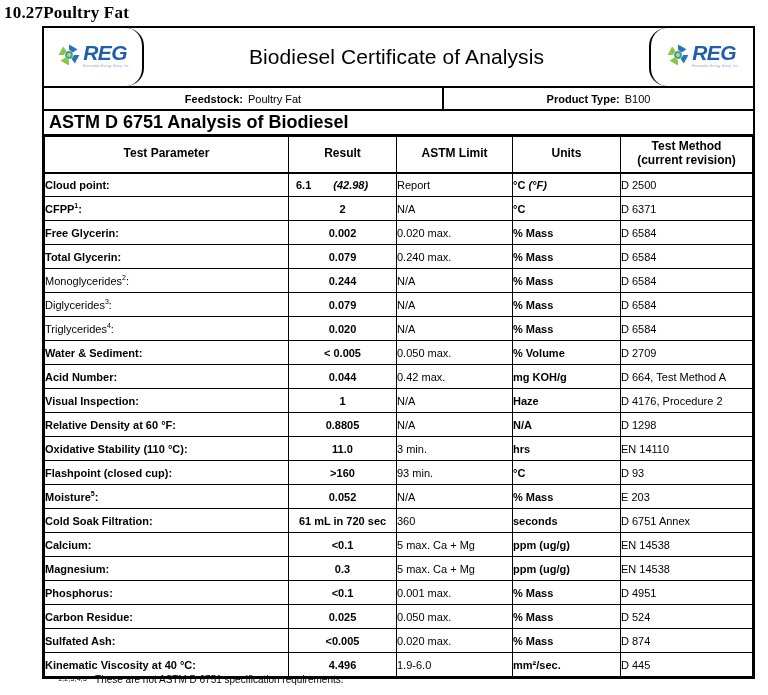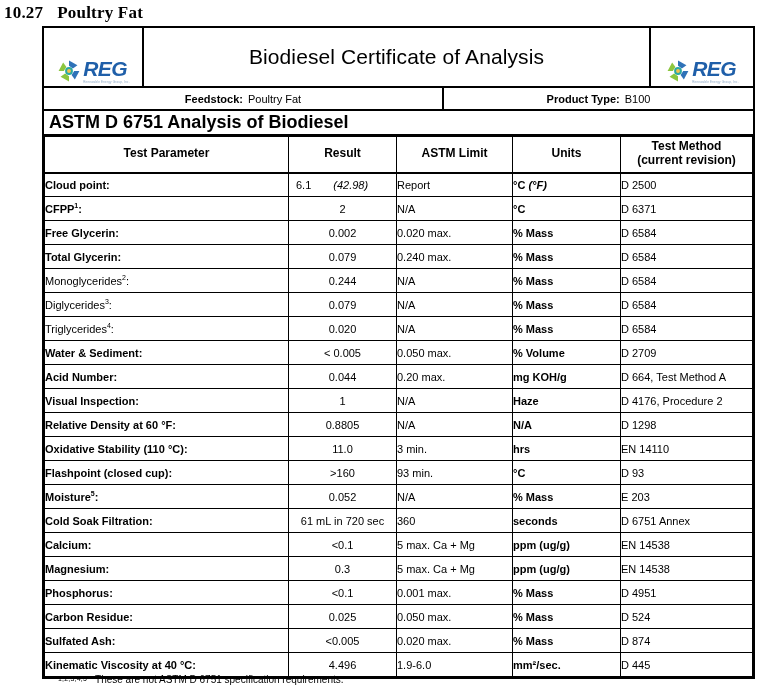--- a/index.html
+++ b/index.html
@@ -18,21 +18,21 @@
 
   
   .doc-heading {
     font-family: "Liberation Serif", serif;
     font-weight: bold;
     font-size: 17px;
     padding: 3px 0 2px 4px;
     letter-spacing: 0.2px;
     white-space: nowrap;
   }
-  .doc-heading .num { margin-right: 14px; }
+  .doc-heading .num { margin-right: 0; }
 
   
   .cert {
     position: absolute;
     left: 42px;
     top: 26px;
     width: 713px;
     border: 2px solid #000;
     box-sizing: border-box;
     background: #fff;
@@ -41,23 +41,24 @@
   
   .banner {
     display: flex;
     align-items: stretch;
     border-bottom: 2px solid #000;
     height: 58px;
   }
   .banner-logo {
     width: 100px;
     display: flex;
-    align-items: flex-end;
+    align-items: center;
     justify-content: center;
     box-sizing: border-box;
+    border-radius: 18px;
   }
   .banner-logo.left  { border-right: 2px solid #000; }
   .banner-logo.right { border-left: 2px solid #000; width: 104px;}
   .banner-title {
     flex: 1;
     display: flex;
     align-items: center;
     justify-content: center;
     font-size: 21px;
     font-weight: 400;
@@ -151,21 +152,21 @@
   .col-method { width: auto; }
 
   td.param {
     font-weight: bold;
     padding-left: 5px;
     white-space: nowrap;
   }
   td.param.light { font-weight: normal; }
   td.result {
     text-align: center;
-    font-weight: normal;
+    font-weight: bold;
     padding: 0 4px;
   }
   td.result.split {
     text-align: left;
     padding-left: 7px;
   }
   td.result .sec {
     font-style: italic;
     margin-left: 22px;
   }
@@ -338,21 +339,21 @@
         <tr>
           <td class="param">Water &amp; Sediment:</td>
           <td class="result">&lt; 0.005</td>
           <td class="limit">0.050 max.</td>
           <td class="units">% Volume</td>
           <td class="method">D 2709</td>
         </tr>
         <tr>
           <td class="param">Acid Number:</td>
           <td class="result">0.044</td>
-          <td class="limit">0.20 max.</td>
+          <td class="limit">0.42 max.</td>
           <td class="units">mg KOH/g</td>
           <td class="method">D 664, Test Method A</td>
         </tr>
         <tr>
           <td class="param">Visual Inspection:</td>
           <td class="result">1</td>
           <td class="limit">N/A</td>
           <td class="units">Haze</td>
           <td class="method">D 4176, Procedure 2</td>
         </tr>

